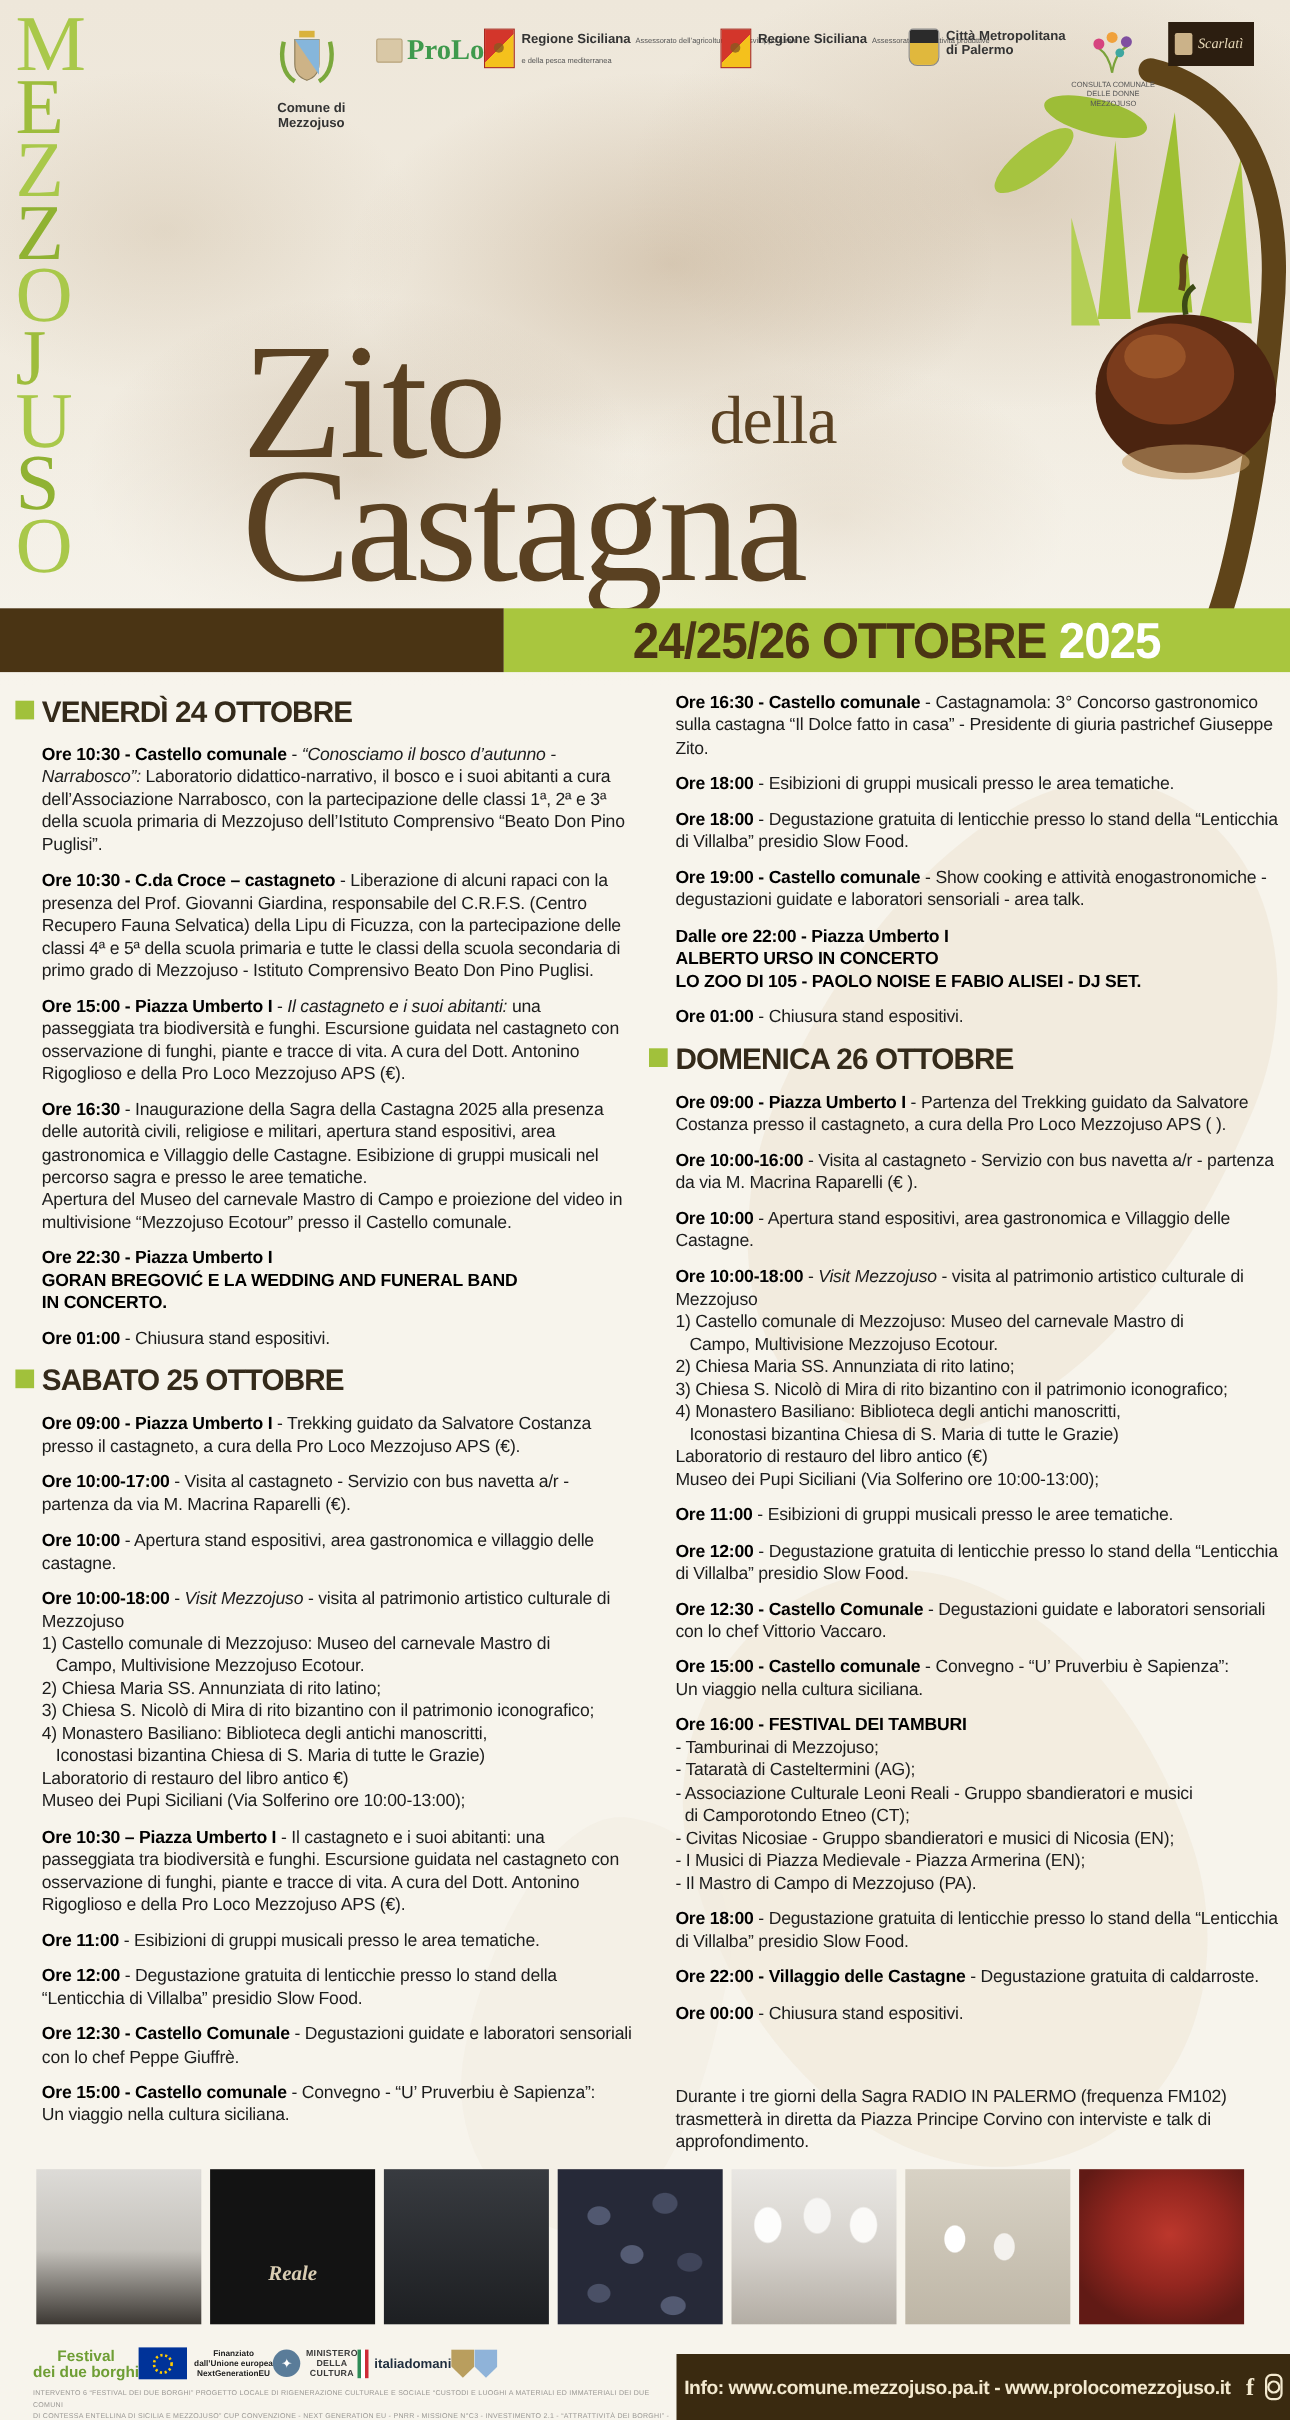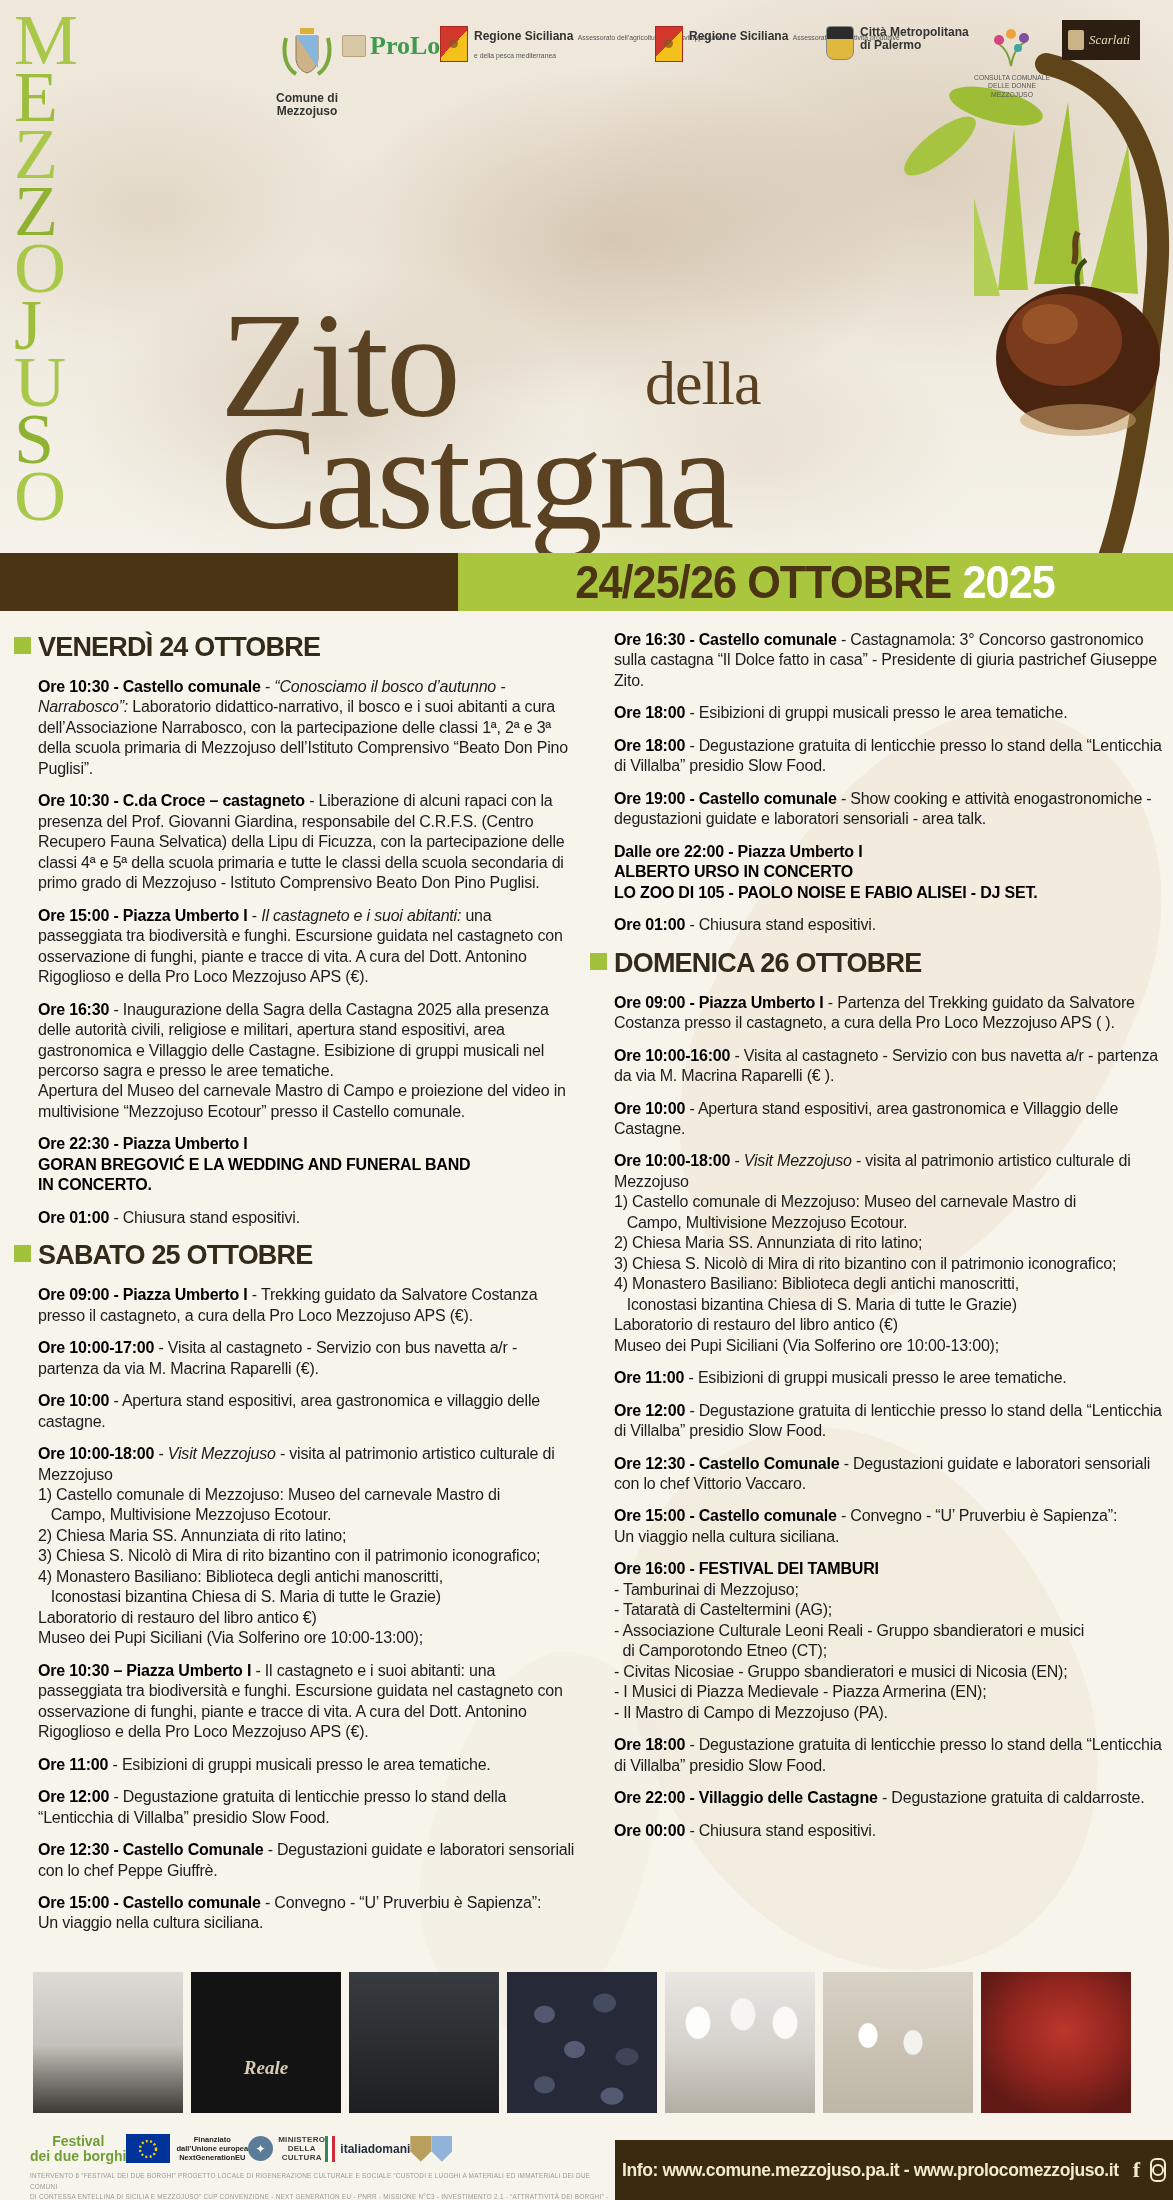--- a/index.html
+++ b/index.html
@@ -28,21 +28,21 @@
   .v-name{position:absolute;left:14px;top:12px;z-index:3;}
   .v-letter{display:block;font-family:"Liberation Serif",serif;font-size:72px;line-height:57px;
             color:#9ebd3c;text-align:left;}
   .v-letter:nth-child(odd){color:#a9c84a;}
   .v-letter:nth-child(4n){color:#90b232;}
 
   
   .logo{position:absolute;z-index:3;display:flex;gap:6px;align-items:flex-start;}
   .logo-label{font-size:12px;font-weight:700;color:#333;line-height:1.12;white-space:pre-line;}
   .logo-sub{font-size:6.8px;font-weight:400;color:#555;line-height:1.25;white-space:pre-line;}
-  #logo-comune{left:252px;top:24px;width:110px;flex-direction:column;align-items:center;text-align:center;}
+  #logo-comune{left:252px;top:24px;width:110px;flex-direction:column;text-align:center;}
   #logo-proloco{left:342px;top:34px;flex-direction:column;align-items:center;}
   .proloco-row{display:flex;align-items:center;gap:4px;}
   .proloco-box{width:22px;height:20px;background:#d9c8a6;border:1px solid #b7a27a;border-radius:2px;}
   .proloco-text{font-family:"Liberation Serif",serif;font-weight:700;font-size:26px;color:#3f9a4d;line-height:.9;}
   #logo-regione-1{left:440px;top:26px;}
   #logo-regione-2{left:655px;top:26px;}
   .sic-flag{width:26px;height:34px;background:linear-gradient(135deg,#d3362b 50%,#f4c11c 50%);
             border:1px solid #a8281f;position:relative;flex:0 0 auto;}
   .sic-dot{position:absolute;left:8px;top:12px;width:9px;height:9px;border-radius:50%;background:#8a5a20;opacity:.8;}
   #logo-cittametro{left:826px;top:26px;}
@@ -317,20 +317,21 @@
 - Tamburinai di Mezzojuso;
 - Tataratà di Casteltermini (AG);
 - Associazione Culturale Leoni Reali - Gruppo sbandieratori e musici
 &nbsp;&nbsp;di Camporotondo Etneo (CT);
 - Civitas Nicosiae - Gruppo sbandieratori e musici di Nicosia (EN);
 - I Musici di Piazza Medievale - Piazza Armerina (EN);
 - Il Mastro di Campo di Mezzojuso (PA).</span></p>
       <p class="entry"><span class="b">Ore 18:00</span><span> - Degustazione gratuita di lenticchie presso lo stand della “Lenticchia di Villalba” presidio Slow Food.</span></p>
       <p class="entry"><span class="b">Ore 22:00 - Villaggio delle Castagne</span><span> - Degustazione gratuita di caldarroste.</span></p>
       <p class="entry"><span class="b">Ore 00:00</span><span> - Chiusura stand espositivi.</span></p>
+      <p class="entry note"><span>Durante i tre giorni della Sagra RADIO IN PALERMO (frequenza FM102) trasmetterà in diretta da Piazza Principe Corvino con interviste e talk di approfondimento.</span></p>
     </div>
 
   <div class="photos">
     <div class="photo photo-1"></div>
     <div class="photo photo-2">
       <span class="album-script">Reale</span>
     </div>
     <div class="photo photo-3"></div>
     <div class="photo photo-4"></div>
     <div class="photo photo-5"></div>

